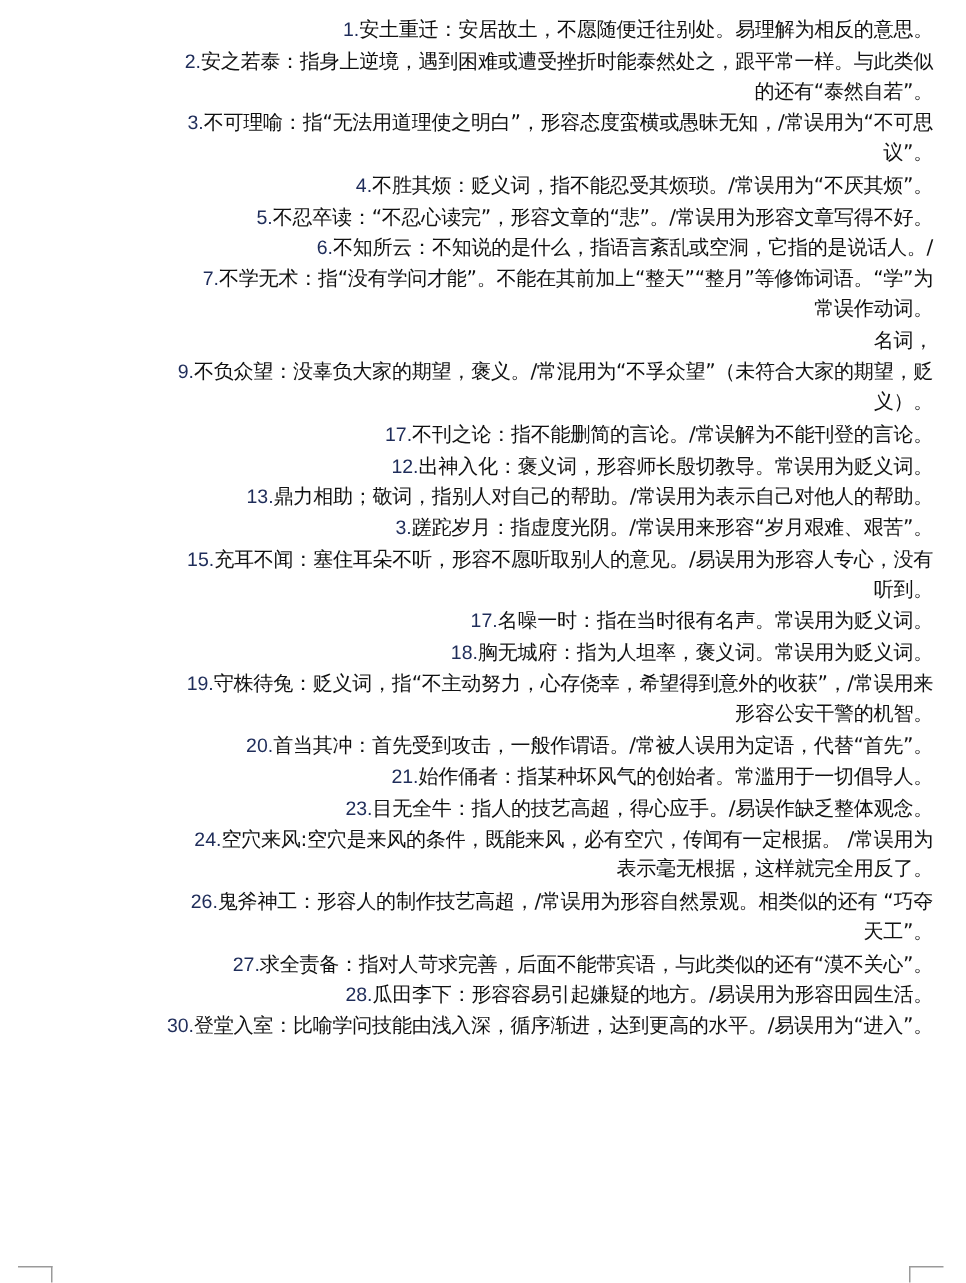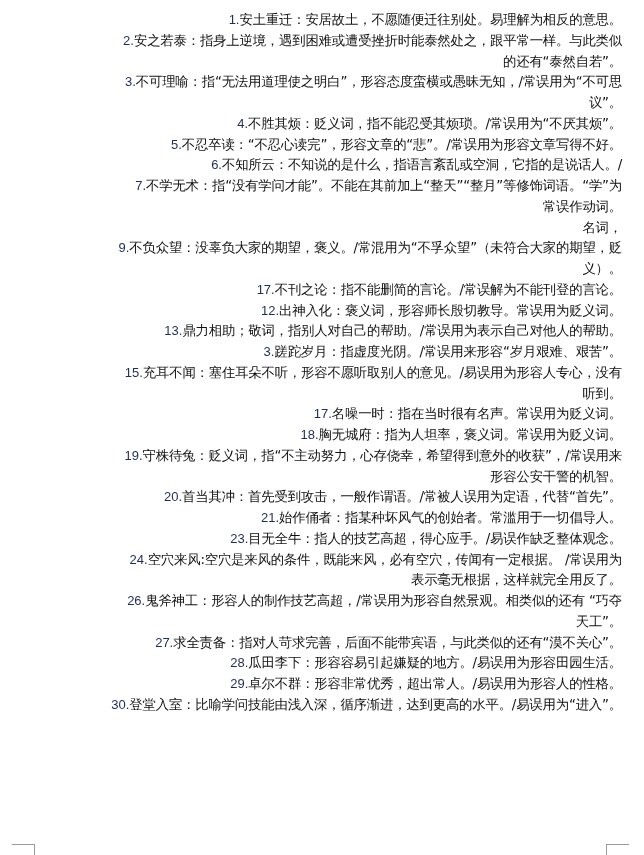--- a/index.html
+++ b/index.html
@@ -91,21 +91,18 @@
         <span class="line"><span class="num">26.</span><span>鬼斧神工：形容人的制作技艺高超，/常误用为形容自然景观。相类似的还有 “巧夺</span></span>
         <span class="line"><span>天工”。</span></span>
       </div>
       <div class="entry">
         <span class="line"><span class="num">27.</span><span>求全责备：指对人苛求完善，后面不能带宾语，与此类似的还有“漠不关心”。</span></span>
       </div>
       <div class="entry">
         <span class="line"><span class="num">28.</span><span>瓜田李下：形容容易引起嫌疑的地方。/易误用为形容田园生活。</span></span>
       </div>
       <div class="entry">
-        <span class="line"><span class="num">29.</span><span>卓尔不群：形容非常优秀，超出常人。/易误用为形容人的性格。</span></span>
-      </div>
-      <div class="entry">
         <span class="line"><span class="num">30.</span><span>登堂入室：比喻学问技能由浅入深，循序渐进，达到更高的水平。/易误用为“进入”。</span></span>
       </div>
     </div>
   <div class="corner corner-left"></div>
   <div class="corner corner-right"></div>
 </div>
 
 </body></html>

